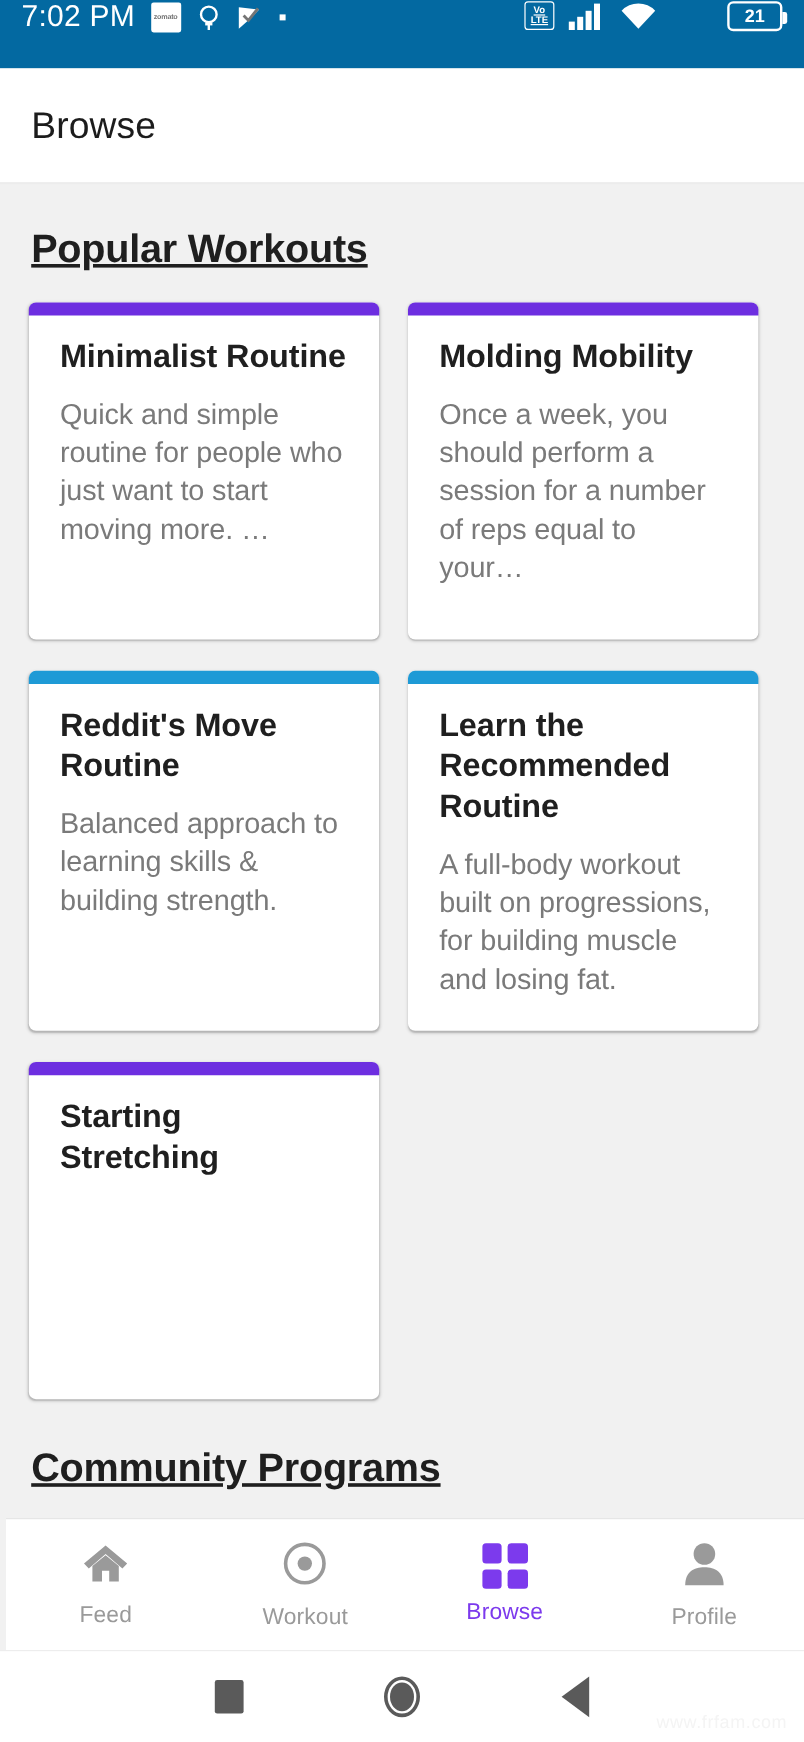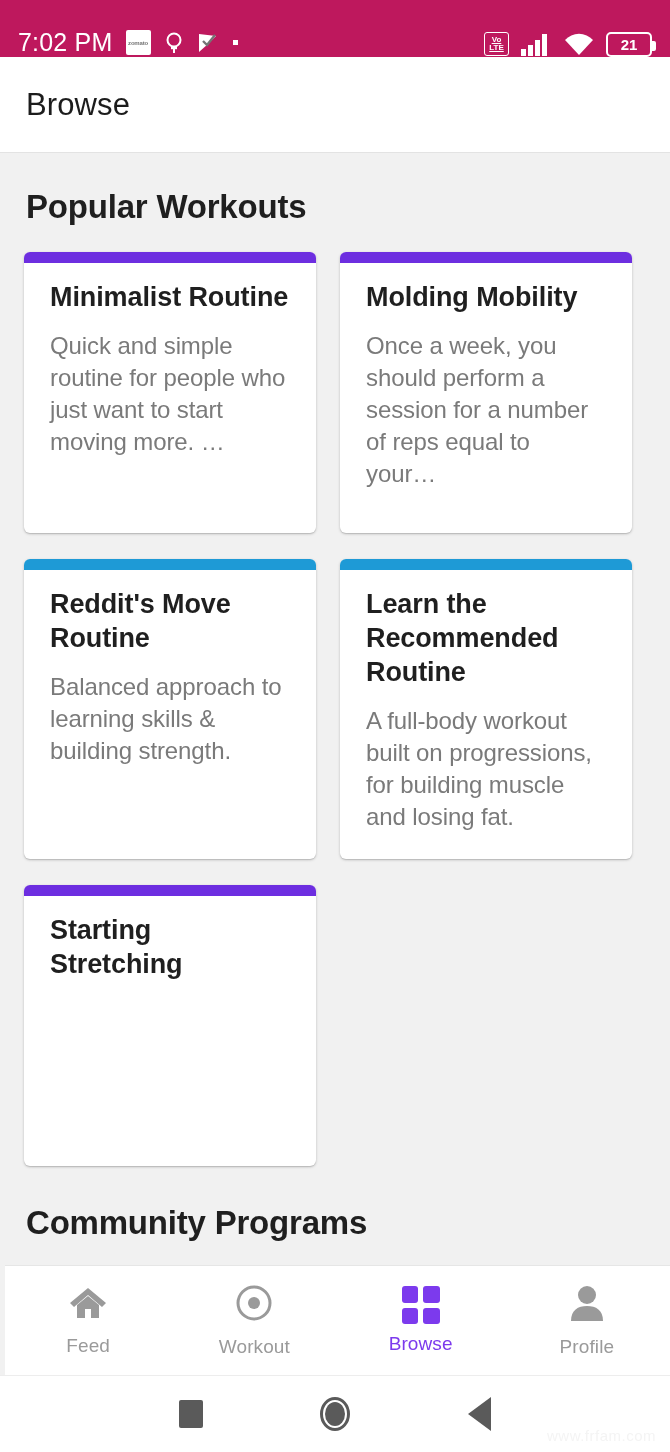--- a/index.html
+++ b/index.html
@@ -6,22 +6,22 @@
   html, body {
     width:670px; height:1452px;
     background:#ffffff;
     font-family:"Liberation Sans", sans-serif;
     overflow:hidden;
   }
   #phone { position:relative; width:670px; height:1452px; background:#f1f1f1; }
 
   
   .statusbar{
-    height:57px; background:#be185d; color:#ffffff;
-    display:flex; align-items:flex-end; padding:0 18px;
+    height:57px; background:#0369a1; color:#ffffff;
+    display:flex; align-items:flex-start; padding:0 18px;
   }
   .sb-left{ display:flex; align-items:center; gap:13px; flex:1; }
   .sb-clock{ font-size:25px; font-weight:400; letter-spacing:.2px; }
   .sb-right{ display:flex; align-items:center; gap:11px; }
 
   .ic-zomato{
     width:25px; height:25px; background:#ffffff; border-radius:2px;
     display:flex; align-items:center; justify-content:center;
   }
   .ic-zomato span{ font-size:6px; color:#757575; font-weight:700; letter-spacing:-.2px; }
@@ -30,21 +30,21 @@
   .volte{
     border:1.6px solid #ffffff; border-radius:3px;
     width:25px; height:24px; display:flex; flex-direction:column;
     align-items:center; justify-content:center; line-height:1;
   }
   .volte span{ font-size:8px; font-weight:700; color:#fff;text-decoration:underline; }
 
   .battery{
     position:relative; width:46px; height:25px;
     border:2px solid #ffffff; border-radius:5px;
-    display:flex; align-items:center; justify-content:center;
+    display:flex; align-items:center; justify-content:center;margin-left:47px;
   }
   .battery:after{
     content:""; position:absolute; right:-6px; top:7px;
     width:4px; height:10px; background:#ffffff; border-radius:0 2px 2px 0;
   }
   .battery b{ font-size:15px; font-weight:700; color:#fff; }
 
   
   .appbar{
     height:96px; background:#ffffff;
@@ -53,21 +53,21 @@
   }
   .appbar h1{ font-size:31px; font-weight:400; color:#1c1c1c; letter-spacing:.1px; }
 
   
   .content{
     position:absolute; top:154px; left:0; right:0; bottom:187px;
     background:#f1f1f1; overflow:hidden;
   }
   .section-title{
     font-size:33px; font-weight:700; color:#1f1f1f;
-    padding:34px 0 0 26px; letter-spacing:-.2px;
+    padding:34px 0 0 26px; letter-spacing:-.2px;text-decoration:underline;
   }
 
   .grid{
     display:flex; flex-wrap:wrap;
     padding:26px 24px 0 24px; gap:24px 24px;
   }
   .card{
     position:relative; width:292px; background:#ffffff;
     border-radius:6px;
     box-shadow:0 1px 3px rgba(0,0,0,.20), 0 1px 1px rgba(0,0,0,.10);

